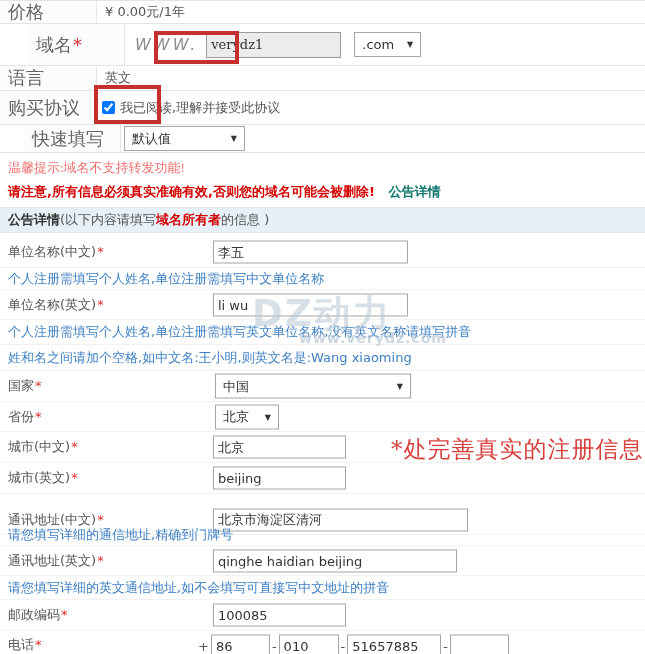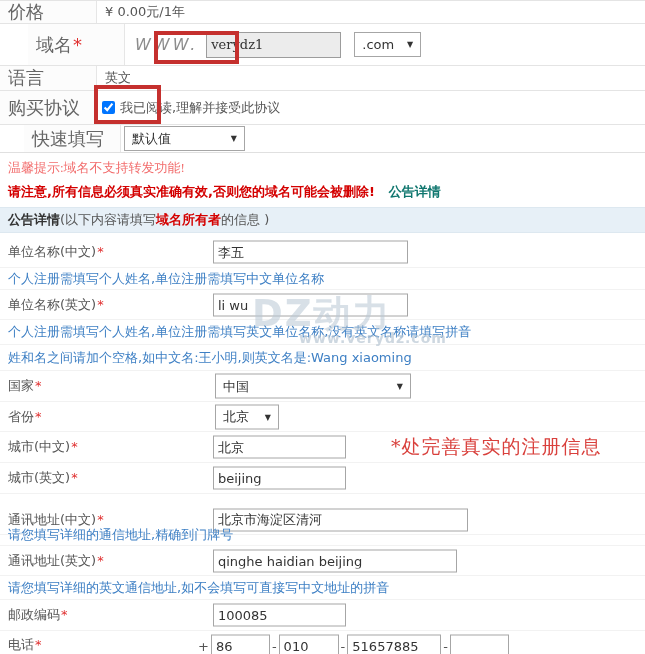--- a/index.html
+++ b/index.html
@@ -47,21 +47,21 @@
   .psep{font-size:13px;color:#555;margin:0 2px;}
 
   
   .redbox{position:absolute;border:4px solid #c5302e;box-sizing:border-box;z-index:7;pointer-events:none;}
   .wm-brand{position:absolute;left:252px;top:289px;z-index:6;pointer-events:none;
     font-size:37px;font-weight:bold;color:rgba(184,198,211,0.55);letter-spacing:2px;}
   .wm-site{position:absolute;left:299px;top:330px;z-index:6;pointer-events:none;
     font-size:14px;font-weight:bold;color:rgba(184,198,211,0.7);letter-spacing:1px;}
   .rednote{position:absolute;left:391px;top:434px;z-index:6;
     font-family:"DejaVu Serif","Liberation Serif",serif;
-    font-size:19px;color:#d9403c;letter-spacing:1px;}
+    font-size:23px;color:#d9403c;letter-spacing:1px;}
 </style>
 </head>
 <body>
 
 <div class="page">
 
   <div class="toptable">
     <div class="trow" style="height:23px;">
       <div class="tlabel">价格</div>
       <div class="tcontent" style="padding-left:8px;">¥ 0.00元/1年</div>

